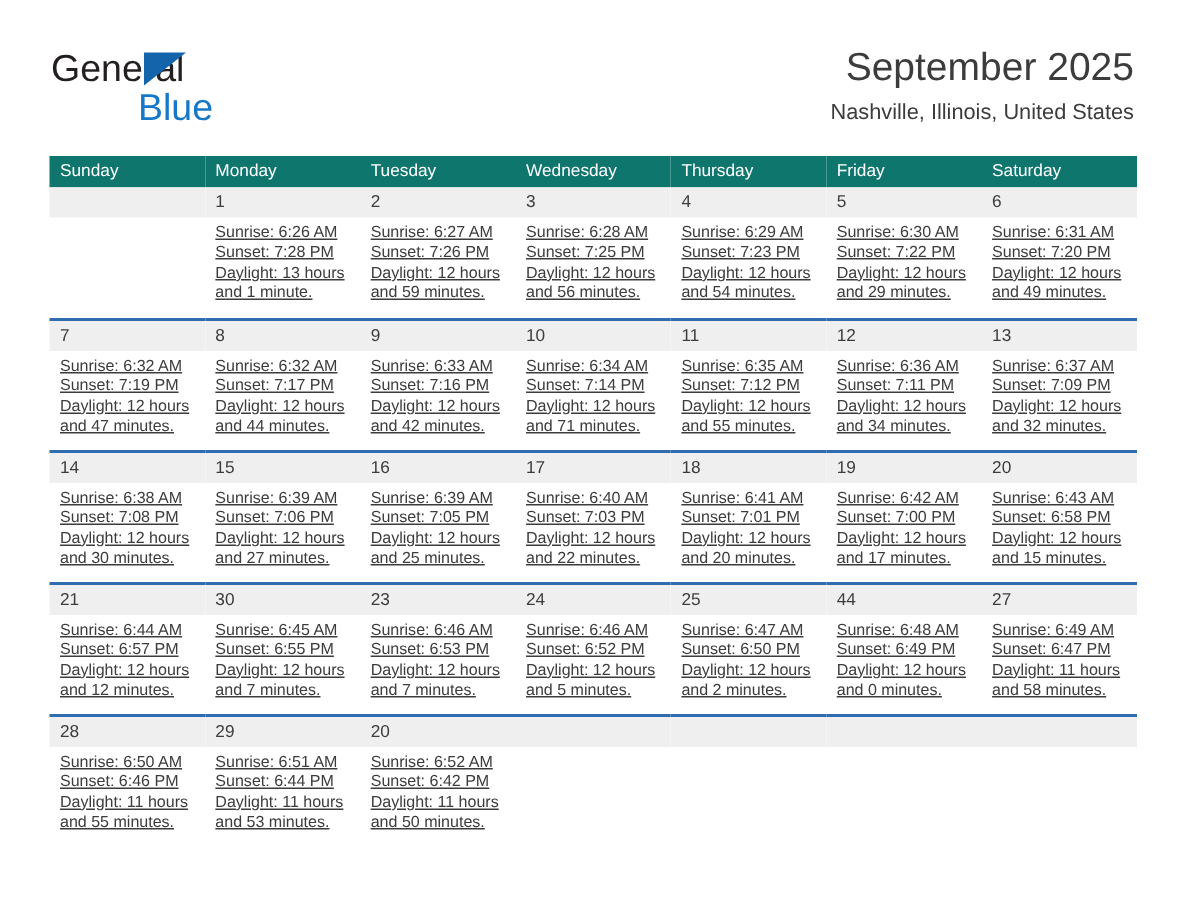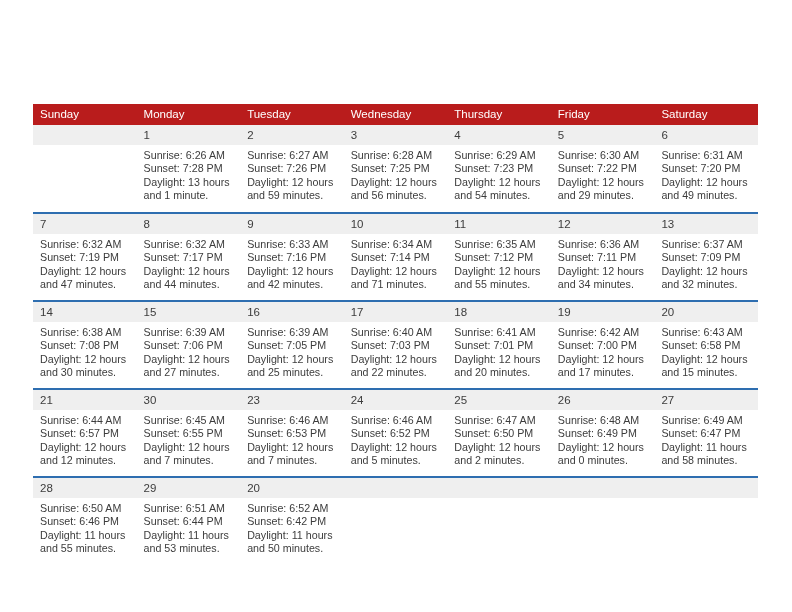--- a/index.html
+++ b/index.html
@@ -79,21 +79,21 @@
   
   .cal {
     position: absolute;
     left: 33px;
     top: 104px;
     width: 725px;
     border-collapse: collapse;
     table-layout: fixed;
   }
   .cal th {
-    background: #b91c1c;
+    background: #0f766e;
     color: #ffffff;
     font-size: 11.5px;
     font-weight: normal;
     text-align: left;
     padding: 4px 0 4px 7px;
     height: 21px;
     line-height: 13px;
   }
   .cal td {
     vertical-align: top;
@@ -112,30 +112,45 @@
     line-height: 14px;
     padding: 3px 0 3px 7px;
     height: 20px;
   }
   .daynum.empty { color: transparent; }
   .info {
     padding: 4px 6px 0 7px;
     font-size: 10.7px;
     color: #3c3c3c;
     line-height: 13.4px;
+    text-decoration: underline;
   }
   .info div { white-space: nowrap; }
   td.blank .info { visibility: hidden; }
   td.blank .daynum { background: #efefef; }
 </style>
 </head>
 <body>
 
 <div id="page">
 
+  <div class="header">
+
+    <div class="logo">
+      <span class="logo-general">General</span>
+      <span class="logo-tri"></span>
+      <span class="logo-blue">Blue</span>
+    </div>
+
+    <div class="title-block">
+      <div class="cal-title">September 2025</div>
+      <div class="cal-subtitle">Nashville, Illinois, United States</div>
+    </div>
+
+  </div>
 
   <table class="cal">
     <colgroup>
       <col style="width:14.2857%">
         <col style="width:14.2857%">
         <col style="width:14.2857%">
       <col style="width:14.2857%">
         <col style="width:14.2857%">
         <col style="width:14.2857%">
       <col style="width:14.2857%">
@@ -387,21 +402,21 @@
           <td>
             <div class="daynum">25</div>
             <div class="info">
               <div>Sunrise: 6:47 AM</div>
               <div>Sunset: 6:50 PM</div>
               <div>Daylight: 12 hours</div>
               <div>and 2 minutes.</div>
             </div>
           </td>
           <td>
-            <div class="daynum">26</div>
+            <div class="daynum">44</div>
             <div class="info">
               <div>Sunrise: 6:48 AM</div>
               <div>Sunset: 6:49 PM</div>
               <div>Daylight: 12 hours</div>
               <div>and 0 minutes.</div>
             </div>
           </td>
           <td>
             <div class="daynum">27</div>
             <div class="info">

